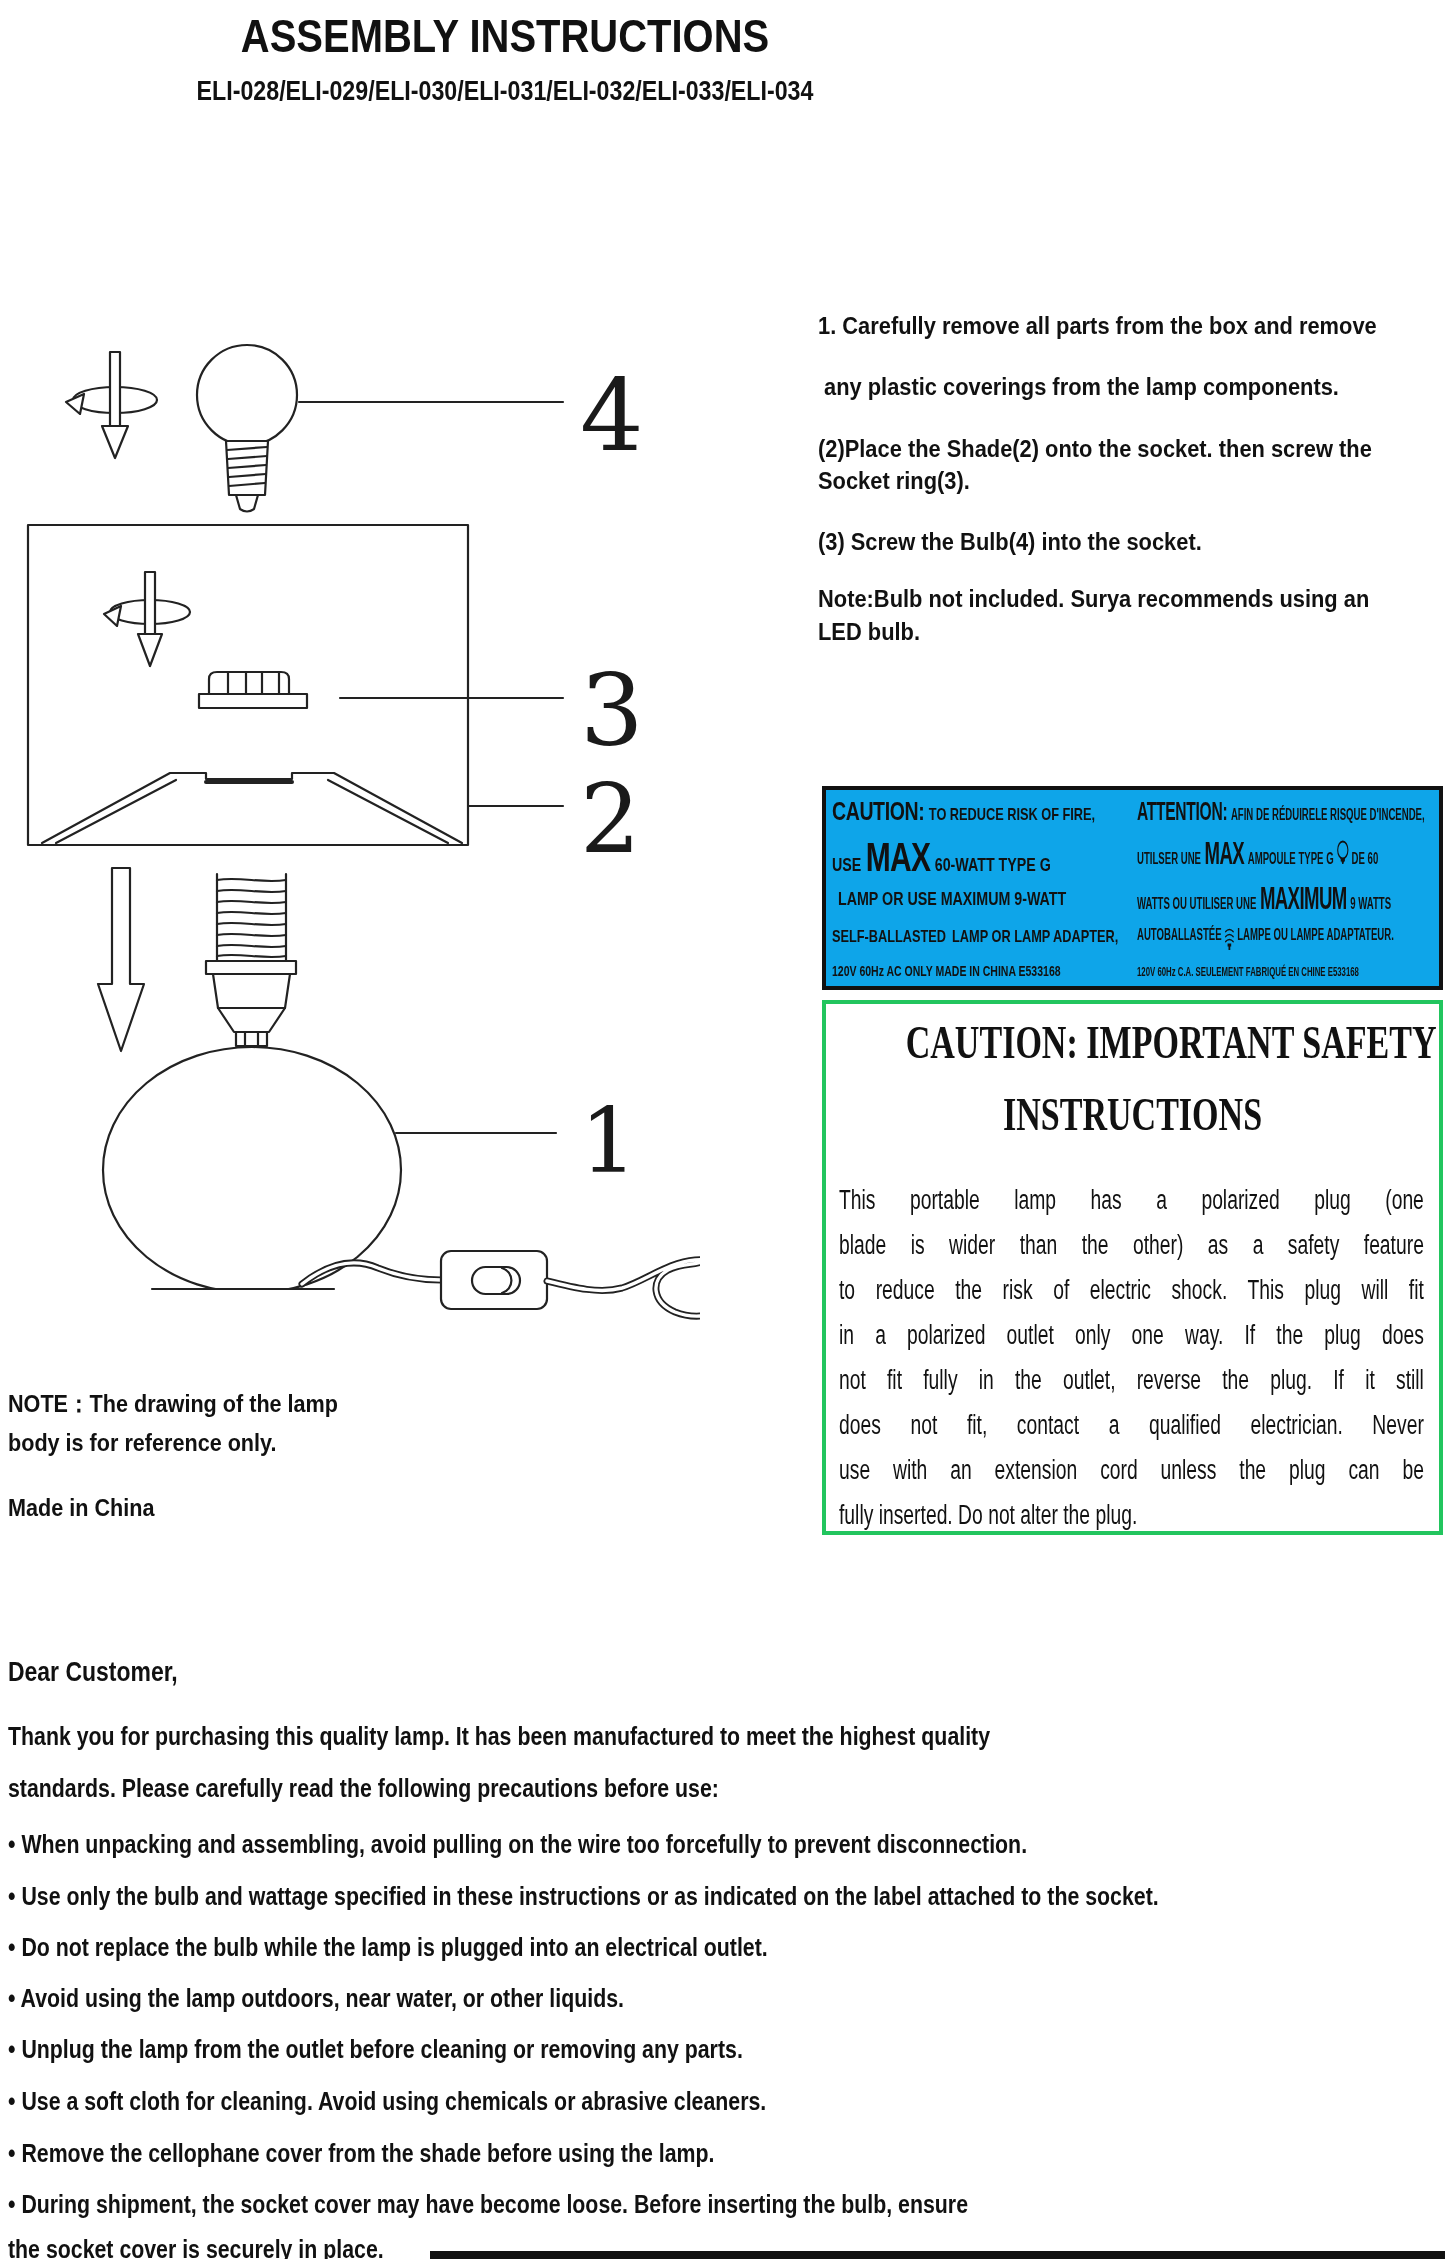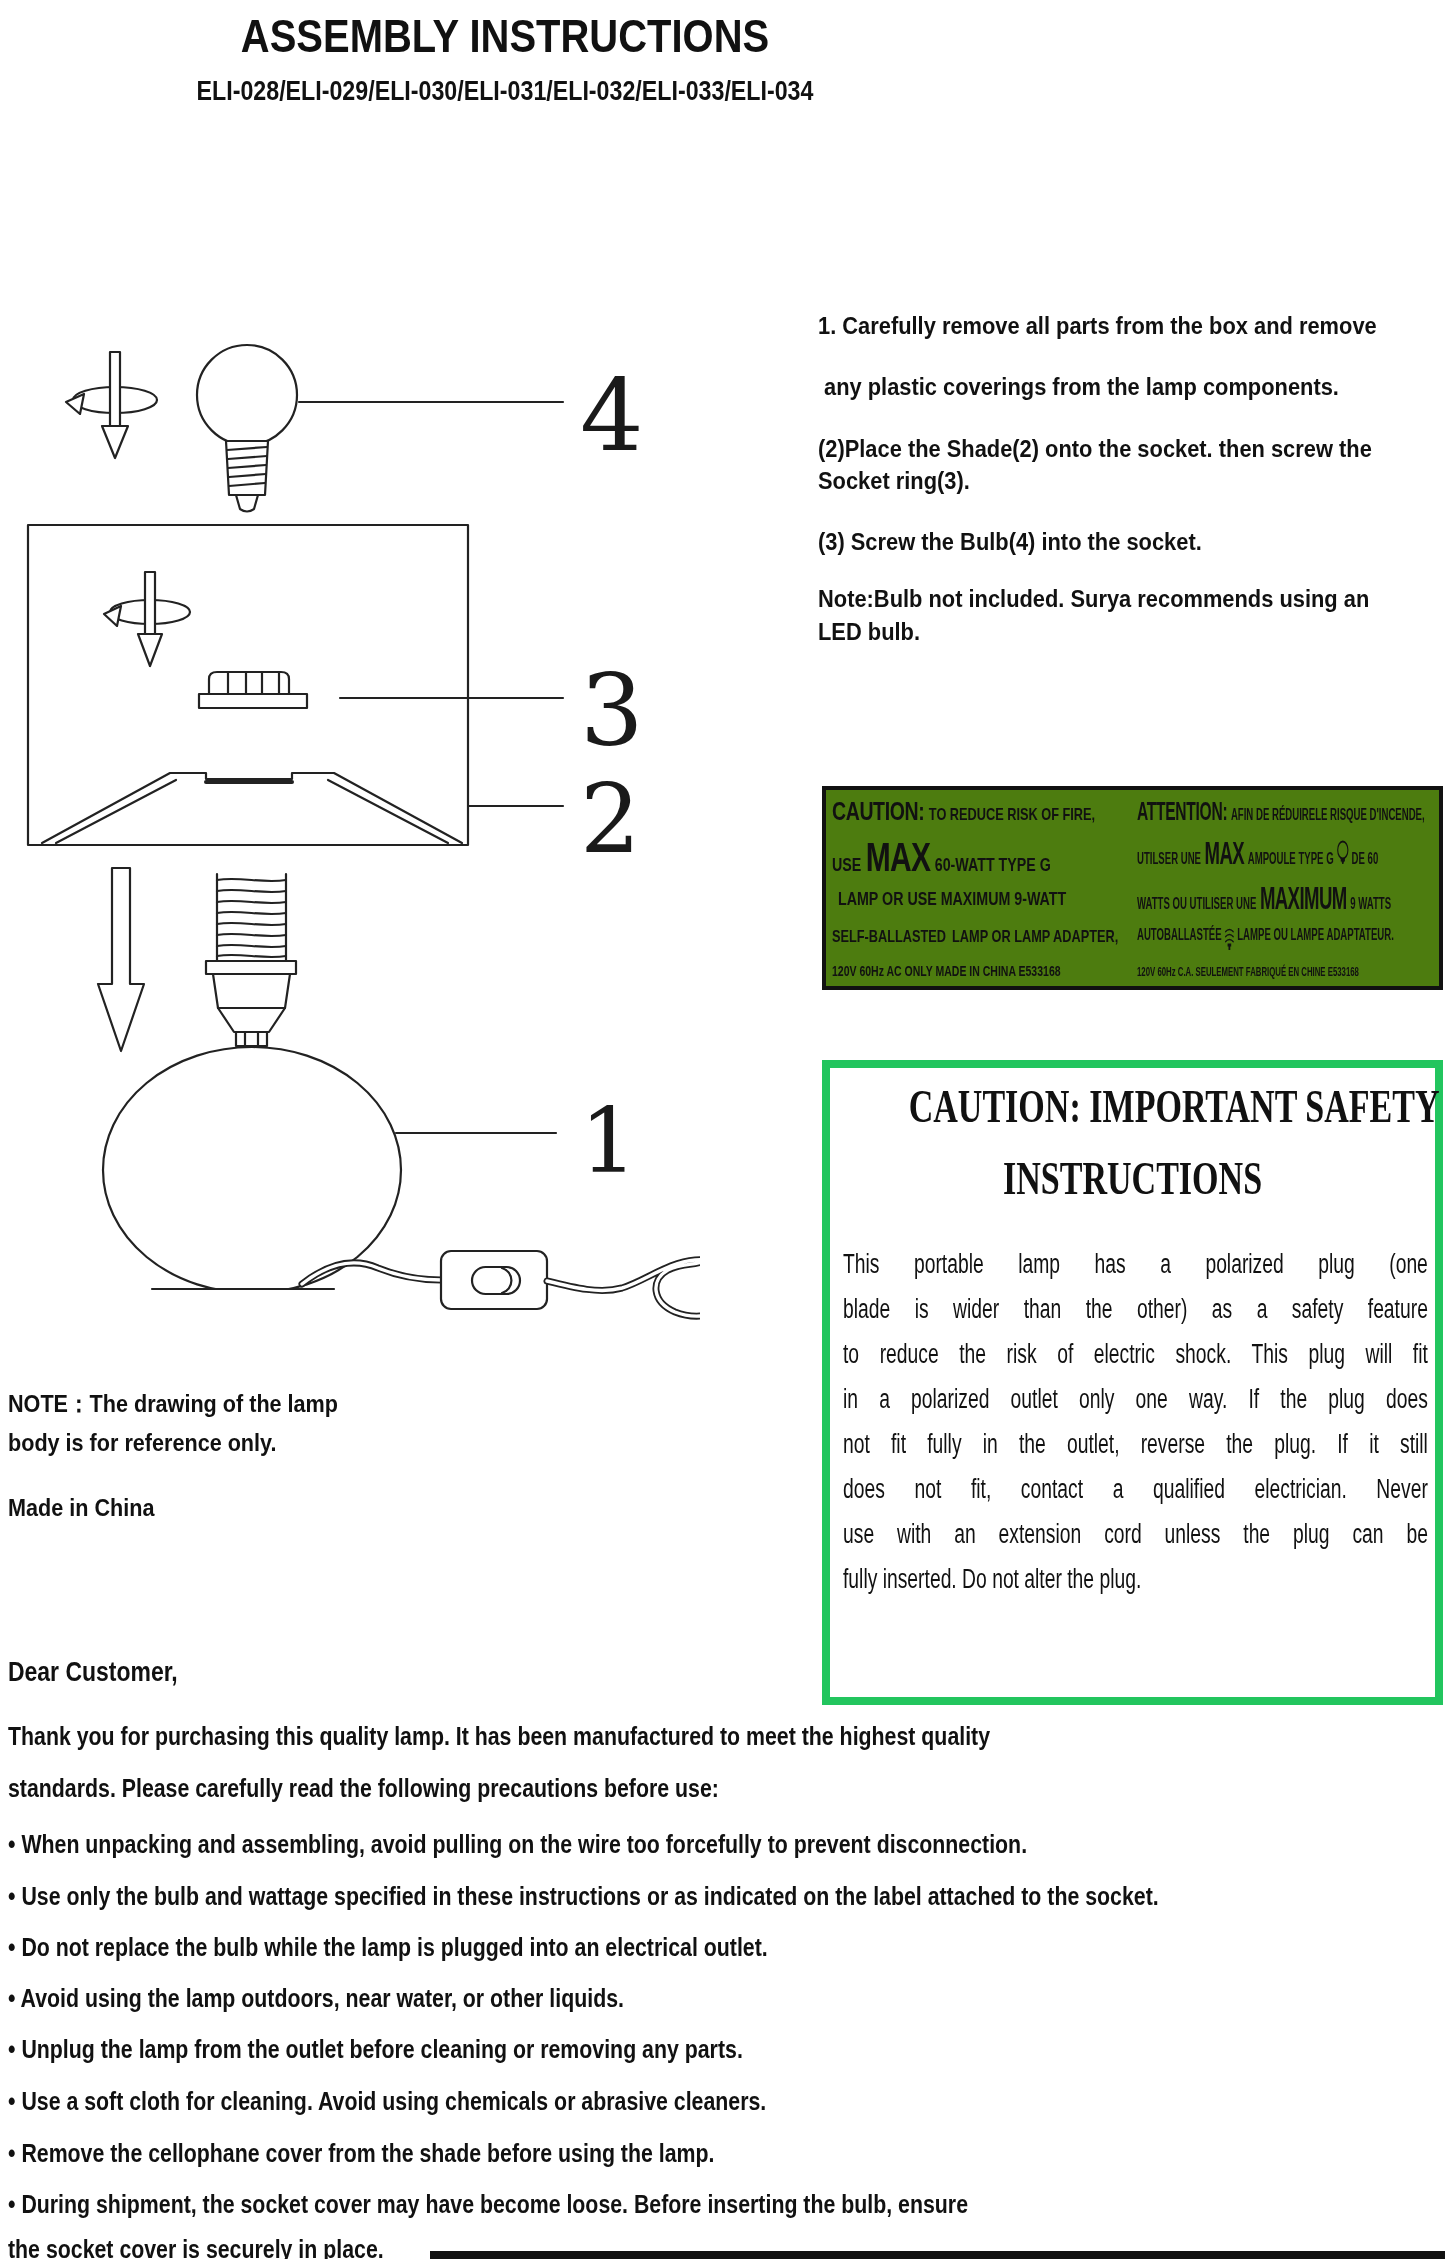--- a/index.html
+++ b/index.html
@@ -22,43 +22,43 @@
   .step{
     position:absolute;left:818px;font-size:23.5px;font-weight:bold;
     white-space:nowrap;transform:scaleX(0.93);transform-origin:0 0;line-height:28px;
   }
   
   .diagram{position:absolute;left:0;top:230px;width:700px;height:1120px;}
   .num{font-family:"DejaVu Serif","Liberation Serif",serif;font-weight:normal;fill:#1a1a1a;}
   
   .clabel{
     position:absolute;left:822px;top:786px;width:621px;height:204px;
-    border:4px solid #111;box-sizing:border-box;display:flex;background:#4d7c0f;
+    border:4px solid #111;box-sizing:border-box;display:flex;background:#0ea5e9;
   }
   .clabel .col{display:flex;flex-direction:column;justify-content:space-between;padding:8px 6px;box-sizing:border-box;}
   .col-en{width:305px;flex:none;}
   .col-fr{flex:1;}
   .cl{display:flex;align-items:baseline;white-space:nowrap;font-weight:bold;transform-origin:0 50%;}
   .col-en .cl{transform:scaleX(0.75);}
   .col-fr .cl{transform:scaleX(0.60);}
   .cl span{line-height:1;}
   .w-big{font-size:26px;letter-spacing:-0.5px;}
   .w-max{font-size:40px;letter-spacing:-1px;}
   .w-maxfr{font-size:31px;letter-spacing:-1px;}
   .t-n{font-size:17px;}
   .t-n2{font-size:19px;}
   .t-fr{font-size:16px;}
   .t-s{font-size:14px;}
   .t-sfr{font-size:13px;}
   .ml{margin-left:6px;}
   .ic{align-self:center;margin:0 4px;}
   
   .sbox{
-    position:absolute;left:822px;top:1060px;width:621px;height:645px;
-    border:8px solid #22c55e;box-sizing:border-box;background:#fff;
+    position:absolute;left:822px;top:1000px;width:621px;height:535px;
+    border:4px solid #22c55e;box-sizing:border-box;background:#fff;
   }
   .sb-title{
     position:absolute;left:0;width:100%;text-align:center;
     font-family:"Liberation Serif",serif;font-weight:bold;font-size:46px;
     transform:scaleX(0.74);transform-origin:center;white-space:nowrap;
   }
   .sb-t1{top:12px;}
   .sb-t2{top:84px;}
   .sb-body{position:absolute;left:13px;top:174px;width:818px;transform:scaleX(0.715);transform-origin:0 0;}
   .sbl{font-size:27px;line-height:45px;text-align:justify;text-align-last:justify;}

